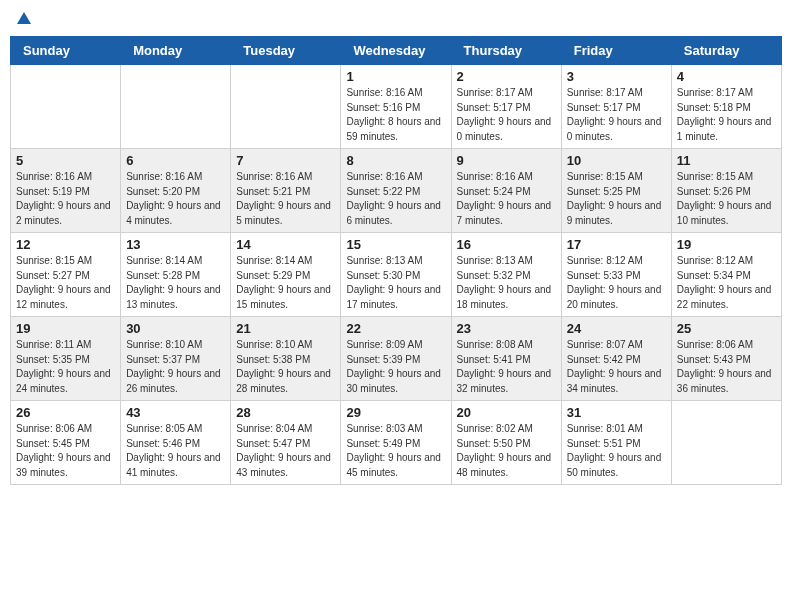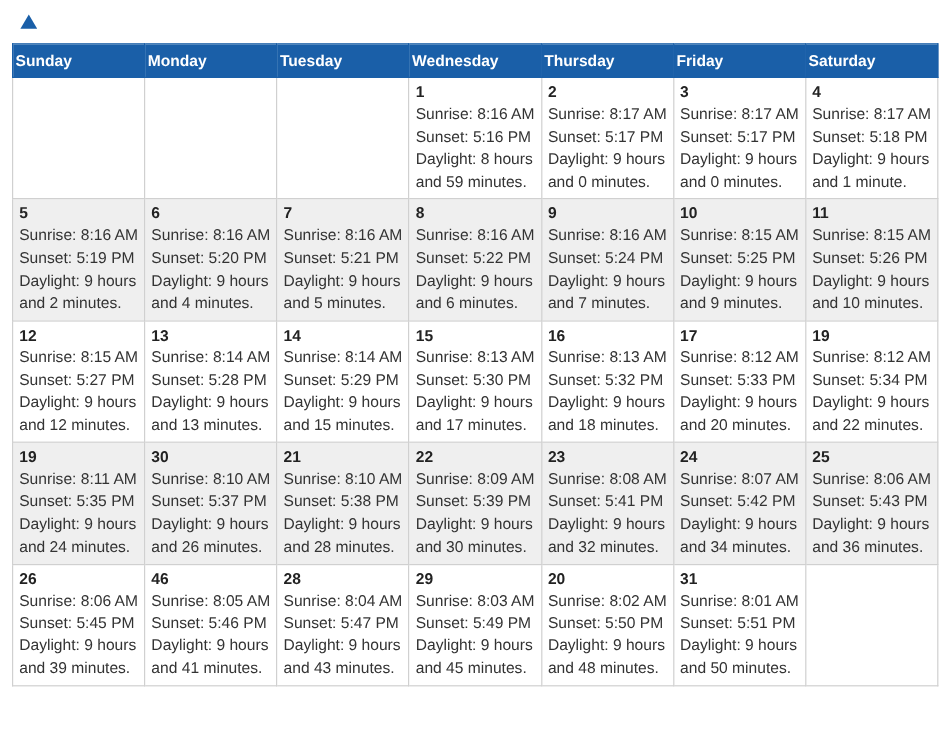--- a/index.html
+++ b/index.html
@@ -50,21 +50,21 @@
     }
     .calendar {
       width: 100%;
       border-collapse: collapse;
       border: 1px solid #ccc;
     }
     .calendar th {
       background: #1a5fa8;
       color: #fff;
       text-align: left;
-      padding: 6px 2px;
+      padding: 6px 12px;
       font-size: 13px;
       font-weight: bold;
       border: 1px solid #1a5fa8;
     }
     .calendar td {
       vertical-align: top;
       padding: 4px 5px;
       border: 1px solid #d0d0d0;
       width: calc(100% / 7);
       min-height: 80px;
@@ -80,21 +80,21 @@
       background: #efefef;
     }
     .day-number {
       font-size: 13px;
       font-weight: bold;
       color: #222;
       display: block;
       margin-bottom: 2px;
     }
     .day-info {
-      font-size: 13px;
+      font-size: 10px;
       color: #333;
       line-height: 1.45;
     }
     .empty-cell {
       background: #f9f9f9;
     }
   </style>
 </head>
 <body>
 
@@ -235,21 +235,21 @@
           <span class="day-number">25</span>
           <div class="day-info">Sunrise: 8:06 AM<br>Sunset: 5:43 PM<br>Daylight: 9 hours and 36 minutes.</div>
         </td>
       </tr>
       <tr class="row-odd">
         <td>
           <span class="day-number">26</span>
           <div class="day-info">Sunrise: 8:06 AM<br>Sunset: 5:45 PM<br>Daylight: 9 hours and 39 minutes.</div>
         </td>
         <td>
-          <span class="day-number">46</span>
+          <span class="day-number">43</span>
           <div class="day-info">Sunrise: 8:05 AM<br>Sunset: 5:46 PM<br>Daylight: 9 hours and 41 minutes.</div>
         </td>
         <td>
           <span class="day-number">28</span>
           <div class="day-info">Sunrise: 8:04 AM<br>Sunset: 5:47 PM<br>Daylight: 9 hours and 43 minutes.</div>
         </td>
         <td>
           <span class="day-number">29</span>
           <div class="day-info">Sunrise: 8:03 AM<br>Sunset: 5:49 PM<br>Daylight: 9 hours and 45 minutes.</div>
         </td>

